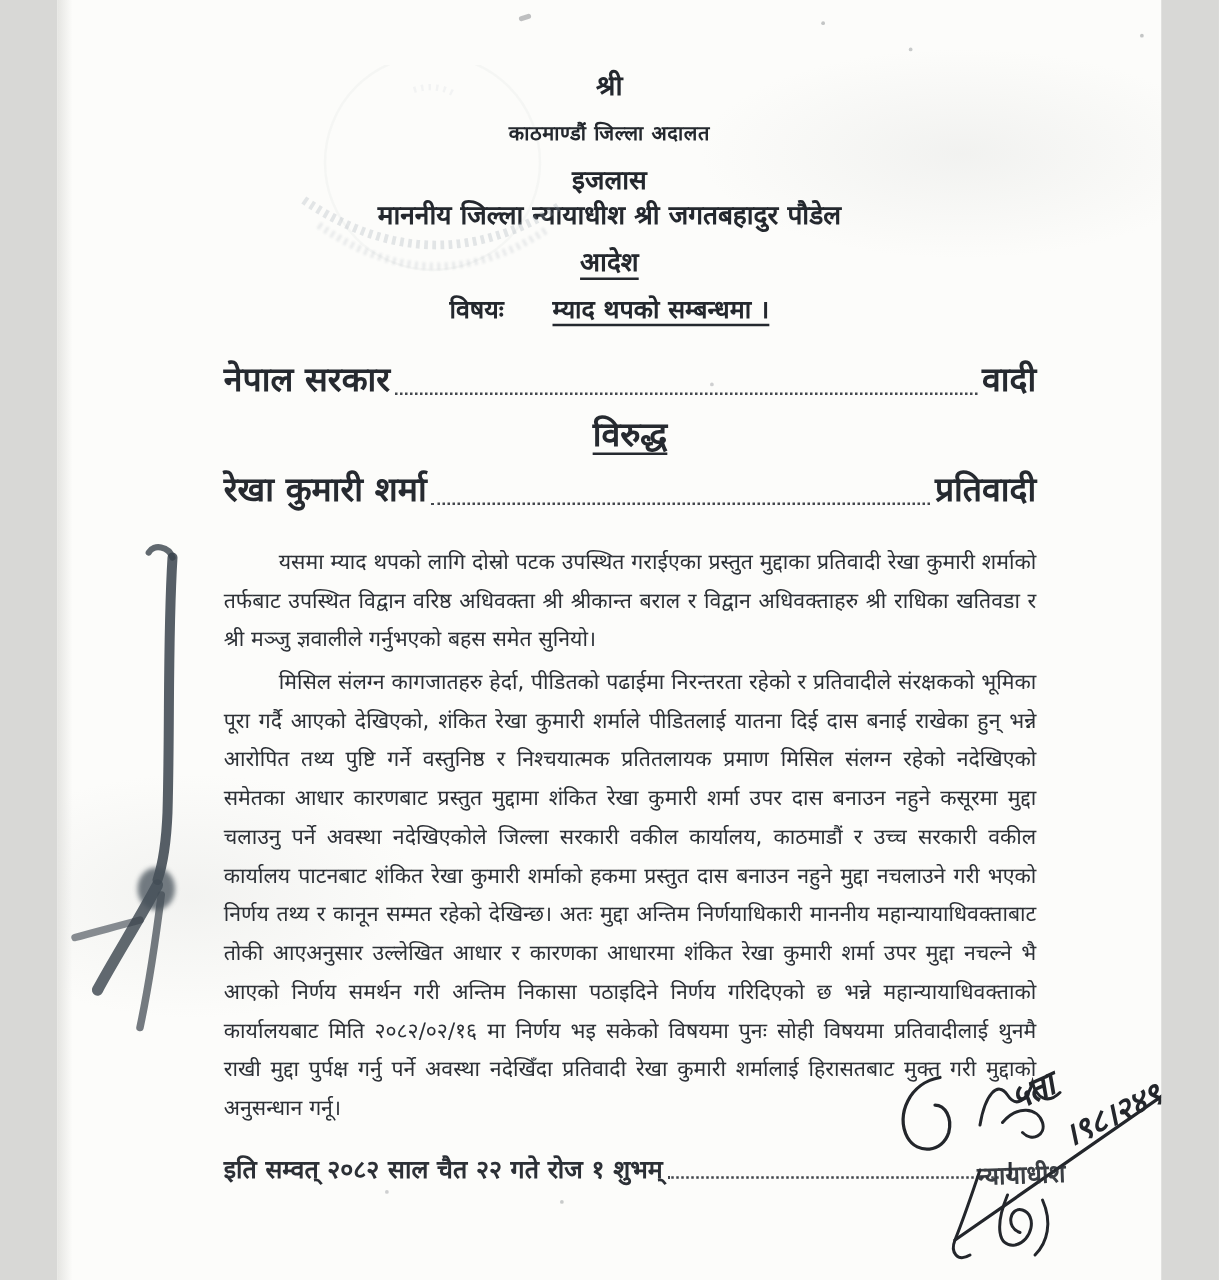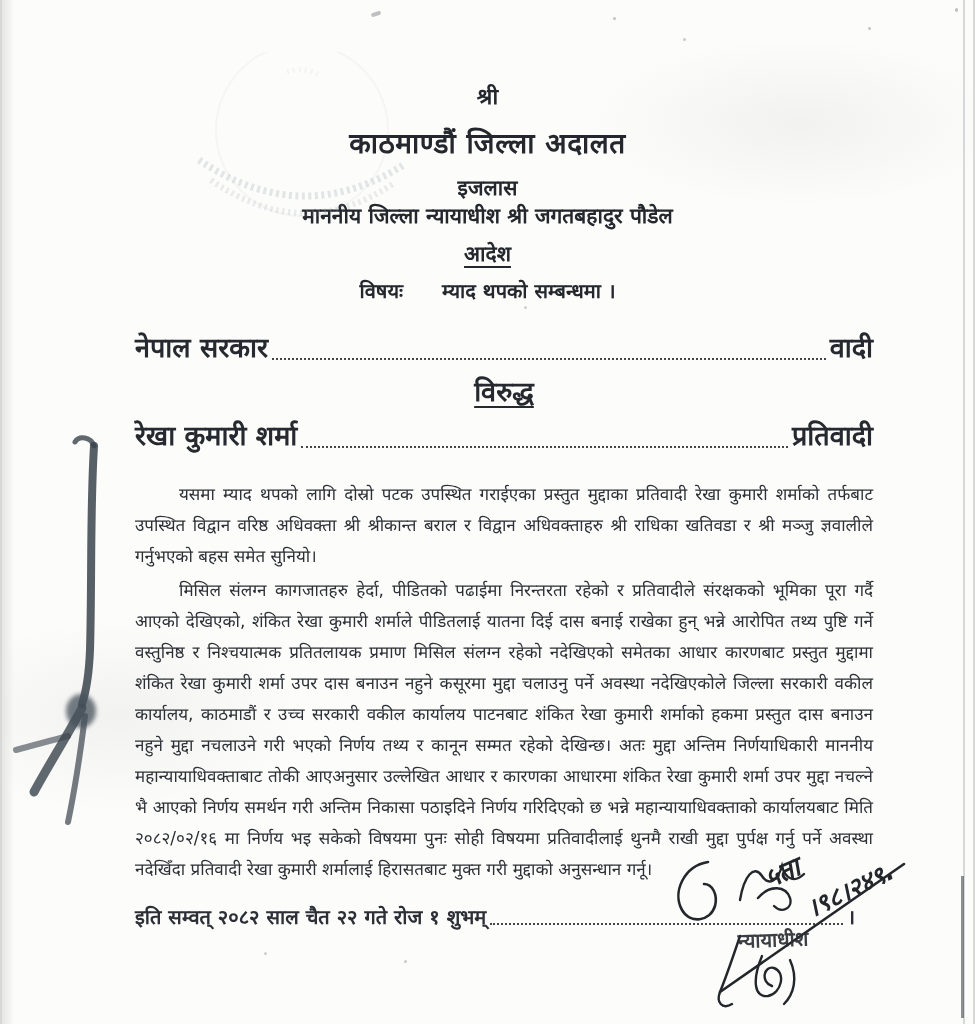--- a/index.html
+++ b/index.html
@@ -1,40 +1,40 @@
 <!DOCTYPE html>
 <html><head>
 <meta charset="utf-8">
 <style>
   html,body{margin:0;padding:0;background:#d8d8d6;}
   .page{
     position:relative;
-    width:971px;height:1024px;
+    width:883px;height:1024px;
     margin:0 auto;
     background:
       radial-gradient(ellipse 300px 120px at 82% 12%, rgba(210,212,210,.25), transparent 70%),
       radial-gradient(ellipse 260px 140px at 12% 70%, rgba(205,207,205,.22), transparent 70%),
       #fcfcfa;
     overflow:hidden;
     font-family:"DejaVu Sans", sans-serif;
     color:#2c3036;
     box-sizing:border-box;
-    padding-top:80px;
+    padding-top:52px;
   }
   
   .hdr{text-align:center;}
   .hdr .l{font-weight:bold;color:#24282e;}
   .honorific{font-size:22px;}
-  .court{font-size:28px;margin-top:13px;letter-spacing:.5px;}
+  .court{font-size:16px;margin-top:13px;letter-spacing:.5px;}
   .bench{font-size:21px;margin-top:12px;}
   .judge{font-size:21px;}
   .order-title{font-size:21px;margin-top:10px;}
   .order-title span{text-decoration:underline;text-decoration-thickness:2px;text-underline-offset:5px;}
   .subject{font-size:20px;margin-top:10px;}
-  .subject .u{text-decoration-thickness:2px;text-underline-offset:5px;margin-left:32px;}
+  .subject .u{text-decoration:underline;text-decoration-thickness:2px;text-underline-offset:5px;margin-left:32px;}
   
   .parties{margin:24px 100px 0 133px;font-size:27px;color:#262a30;}
   .prow{display:flex;align-items:flex-end;font-weight:bold;}
   .prow .nm{white-space:nowrap;}
   .prow .role{white-space:nowrap;}
   .dots{flex:1 1 auto;margin:0 4px 5px 4px;border-bottom:2.6px dotted #43474d;min-width:40px;}
   .center-line{text-align:center;font-weight:bold;margin:7px 0;}
   .center-line .u{text-decoration:underline;text-decoration-thickness:2px;text-underline-offset:5px;}
   .case-title{margin-top:9px;}
   

